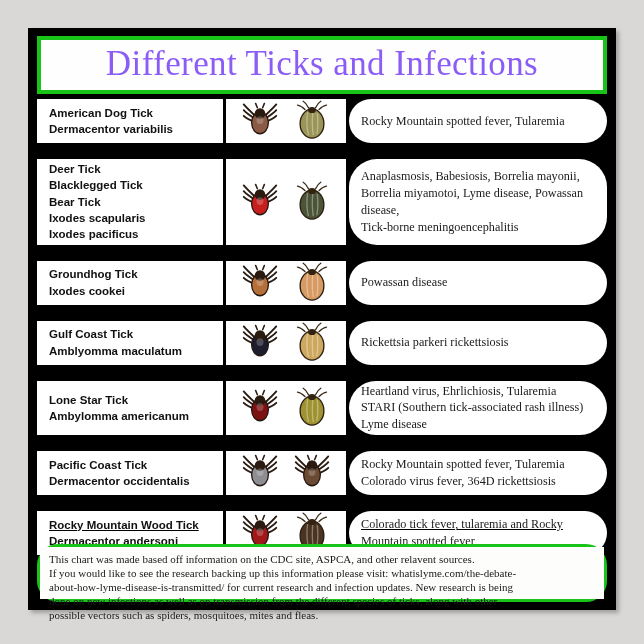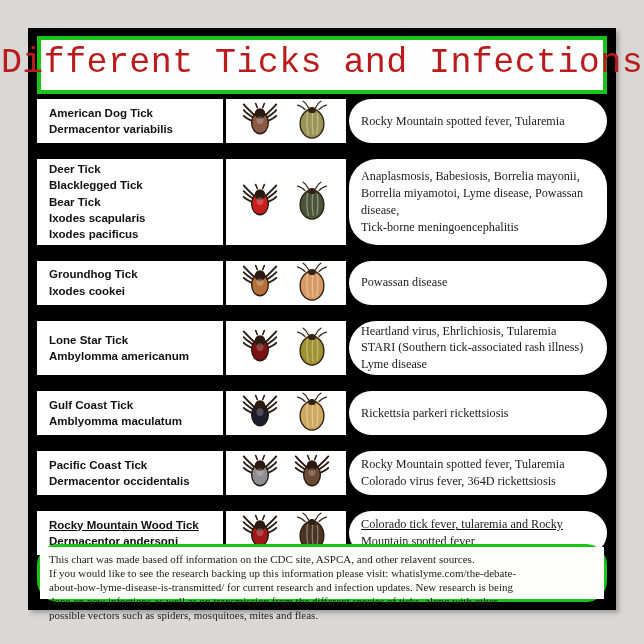--- a/index.html
+++ b/index.html
@@ -22,22 +22,22 @@
     background:#19c419;
     padding:4px;box-sizing:border-box;
   }
   .title-inner{
     width:100%;height:100%;
     background:#fefefe;
     display:flex;align-items:center;justify-content:center;
     box-sizing:border-box;
   }
   .title-text{
-    font-family:Liberation Mono, monospace;
-    font-size:35px;line-height:1;color:#b91c1c;
+    font-family:Liberation Serif, serif;
+    font-size:35px;line-height:1;color:#8b5cf6;
     letter-spacing:.4px;white-space:nowrap;
     padding-bottom:3px;
   }
   
   #table{
     position:absolute;left:9px;top:71px;width:570px;height:440px;
     display:flex;flex-direction:column;
     background:#000;
   }
   .row{
@@ -206,20 +206,57 @@
         </div>
         <div class="c-inf">
           <div class="inf-list">
             <div>Powassan disease</div>
           </div>
         </div>
       </div>
       <div class="row">
         <div class="c-name">
           <div class="name-list">
+            <div>Gulf Coast Tick</div>
+            <div>Amblyomma maculatum</div>
+          </div>
+        </div>
+        <div class="c-img">
+          <span>
+            <svg class="tick" width="44" height="44" viewBox="0 0 100 100">
+              <path d="M 37 36.36 q -16 -14.68 -24 -23.92" stroke="#2a1b12" stroke-width="4.2" fill="none" stroke-linecap="round"></path>
+              <path d="M 37 43.84 q -16 -9.92 -24 -18.48" stroke="#2a1b12" stroke-width="4.2" fill="none" stroke-linecap="round"></path>
+              <path d="M 37 51.32 q -16 -5.16 -24 -13.04" stroke="#2a1b12" stroke-width="4.2" fill="none" stroke-linecap="round"></path>
+              <path d="M 63 36.36 q 16 -14.68 24 -23.92" stroke="#2a1b12" stroke-width="4.2" fill="none" stroke-linecap="round"></path>
+              <path d="M 63 43.84 q 16 -9.92 24 -18.48" stroke="#2a1b12" stroke-width="4.2" fill="none" stroke-linecap="round"></path>
+              <path d="M 63 51.32 q 16 -5.16 24 -13.04" stroke="#2a1b12" stroke-width="4.2" fill="none" stroke-linecap="round"></path>
+              <ellipse cx="50" cy="54" rx="19" ry="25" fill="#1d1d2e" stroke="#241610" stroke-width="3"></ellipse>
+              <ellipse cx="50" cy="33" rx="12" ry="12" fill="#2b1a10"></ellipse>
+              <path d="M 44 20 l -4 -10 M 56 20 l 4 -10" stroke="#2b1a10" stroke-width="3.4" stroke-linecap="round"></path>
+              <ellipse cx="50" cy="48" rx="8" ry="9" fill="rgba(255,255,255,.22)"></ellipse>
+            </svg>
+          </span>
+          <span>
+            <svg class="tick" width="44" height="44" viewBox="0 0 100 100">
+              <path d="M 34 24 q -9 -9 -17 -10 M 42 20 q -5 -11 -12 -15 M 58 20 q 5 -11 12 -15 M 66 24 q 9 -9 17 -10" stroke="#3a2a18" stroke-width="3" fill="none" stroke-linecap="round"></path>
+              <ellipse cx="50" cy="56" rx="27" ry="33" fill="#cfa85f" stroke="#2a1d12" stroke-width="3"></ellipse>
+              <path d="M 40 30 q -4 28 2 52 M 52 28 q -3 30 1 54 M 62 32 q 3 26 -1 48" stroke="rgba(255,255,255,.35)" stroke-width="3" fill="none"></path>
+              <ellipse cx="50" cy="25" rx="9" ry="7" fill="#32220f"></ellipse>
+            </svg>
+          </span>
+        </div>
+        <div class="c-inf">
+          <div class="inf-list">
+            <div>Rickettsia parkeri rickettsiosis</div>
+          </div>
+        </div>
+      </div>
+      <div class="row">
+        <div class="c-name">
+          <div class="name-list">
             <div>Lone Star Tick</div>
             <div>Ambylomma americanum</div>
           </div>
         </div>
         <div class="c-img">
           <span>
             <svg class="tick" width="44" height="44" viewBox="0 0 100 100">
               <path d="M 37 36.36 q -16 -14.68 -24 -23.92" stroke="#2a1b12" stroke-width="4.2" fill="none" stroke-linecap="round"></path>
               <path d="M 37 43.84 q -16 -9.92 -24 -18.48" stroke="#2a1b12" stroke-width="4.2" fill="none" stroke-linecap="round"></path>
               <path d="M 37 51.32 q -16 -5.16 -24 -13.04" stroke="#2a1b12" stroke-width="4.2" fill="none" stroke-linecap="round"></path>
@@ -239,57 +276,20 @@
               <path d="M 40 30 q -4 28 2 52 M 52 28 q -3 30 1 54 M 62 32 q 3 26 -1 48" stroke="rgba(255,255,255,.35)" stroke-width="3" fill="none"></path>
               <ellipse cx="50" cy="25" rx="9" ry="7" fill="#32220f"></ellipse>
             </svg>
           </span>
         </div>
         <div class="c-inf">
           <div class="inf-list">
             <div>Heartland virus, Ehrlichiosis, Tularemia</div>
             <div>STARI (Southern tick-associated rash illness)</div>
             <div>Lyme disease</div>
-          </div>
-        </div>
-      </div>
-      <div class="row">
-        <div class="c-name">
-          <div class="name-list">
-            <div>Gulf Coast Tick</div>
-            <div>Amblyomma maculatum</div>
-          </div>
-        </div>
-        <div class="c-img">
-          <span>
-            <svg class="tick" width="44" height="44" viewBox="0 0 100 100">
-              <path d="M 37 36.36 q -16 -14.68 -24 -23.92" stroke="#2a1b12" stroke-width="4.2" fill="none" stroke-linecap="round"></path>
-              <path d="M 37 43.84 q -16 -9.92 -24 -18.48" stroke="#2a1b12" stroke-width="4.2" fill="none" stroke-linecap="round"></path>
-              <path d="M 37 51.32 q -16 -5.16 -24 -13.04" stroke="#2a1b12" stroke-width="4.2" fill="none" stroke-linecap="round"></path>
-              <path d="M 63 36.36 q 16 -14.68 24 -23.92" stroke="#2a1b12" stroke-width="4.2" fill="none" stroke-linecap="round"></path>
-              <path d="M 63 43.84 q 16 -9.92 24 -18.48" stroke="#2a1b12" stroke-width="4.2" fill="none" stroke-linecap="round"></path>
-              <path d="M 63 51.32 q 16 -5.16 24 -13.04" stroke="#2a1b12" stroke-width="4.2" fill="none" stroke-linecap="round"></path>
-              <ellipse cx="50" cy="54" rx="19" ry="25" fill="#1d1d2e" stroke="#241610" stroke-width="3"></ellipse>
-              <ellipse cx="50" cy="33" rx="12" ry="12" fill="#2b1a10"></ellipse>
-              <path d="M 44 20 l -4 -10 M 56 20 l 4 -10" stroke="#2b1a10" stroke-width="3.4" stroke-linecap="round"></path>
-              <ellipse cx="50" cy="48" rx="8" ry="9" fill="rgba(255,255,255,.22)"></ellipse>
-            </svg>
-          </span>
-          <span>
-            <svg class="tick" width="44" height="44" viewBox="0 0 100 100">
-              <path d="M 34 24 q -9 -9 -17 -10 M 42 20 q -5 -11 -12 -15 M 58 20 q 5 -11 12 -15 M 66 24 q 9 -9 17 -10" stroke="#3a2a18" stroke-width="3" fill="none" stroke-linecap="round"></path>
-              <ellipse cx="50" cy="56" rx="27" ry="33" fill="#cfa85f" stroke="#2a1d12" stroke-width="3"></ellipse>
-              <path d="M 40 30 q -4 28 2 52 M 52 28 q -3 30 1 54 M 62 32 q 3 26 -1 48" stroke="rgba(255,255,255,.35)" stroke-width="3" fill="none"></path>
-              <ellipse cx="50" cy="25" rx="9" ry="7" fill="#32220f"></ellipse>
-            </svg>
-          </span>
-        </div>
-        <div class="c-inf">
-          <div class="inf-list">
-            <div>Rickettsia parkeri rickettsiosis</div>
           </div>
         </div>
       </div>
       <div class="row">
         <div class="c-name">
           <div class="name-list">
             <div>Pacific Coast Tick</div>
             <div>Dermacentor occidentalis</div>
           </div>
         </div>

